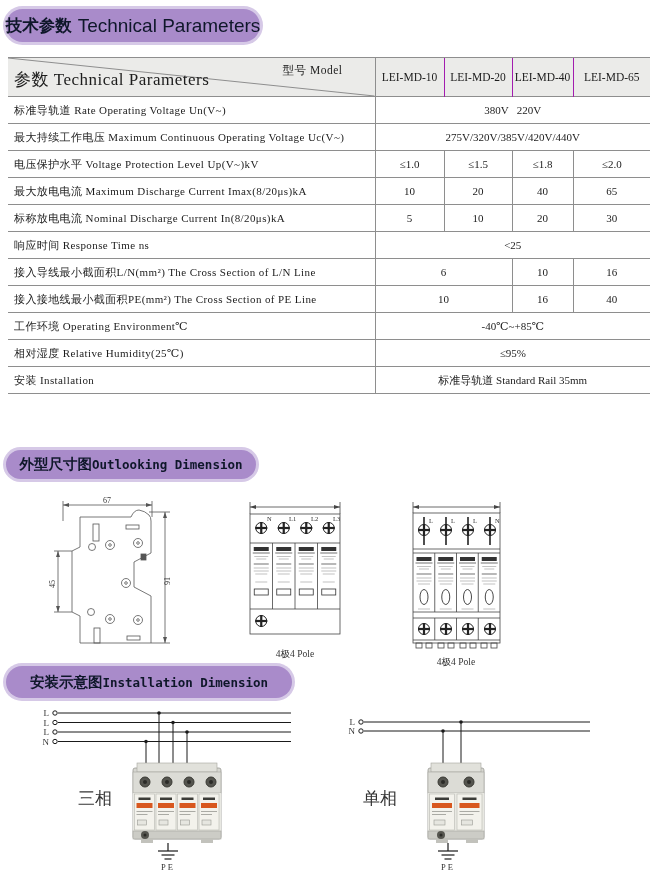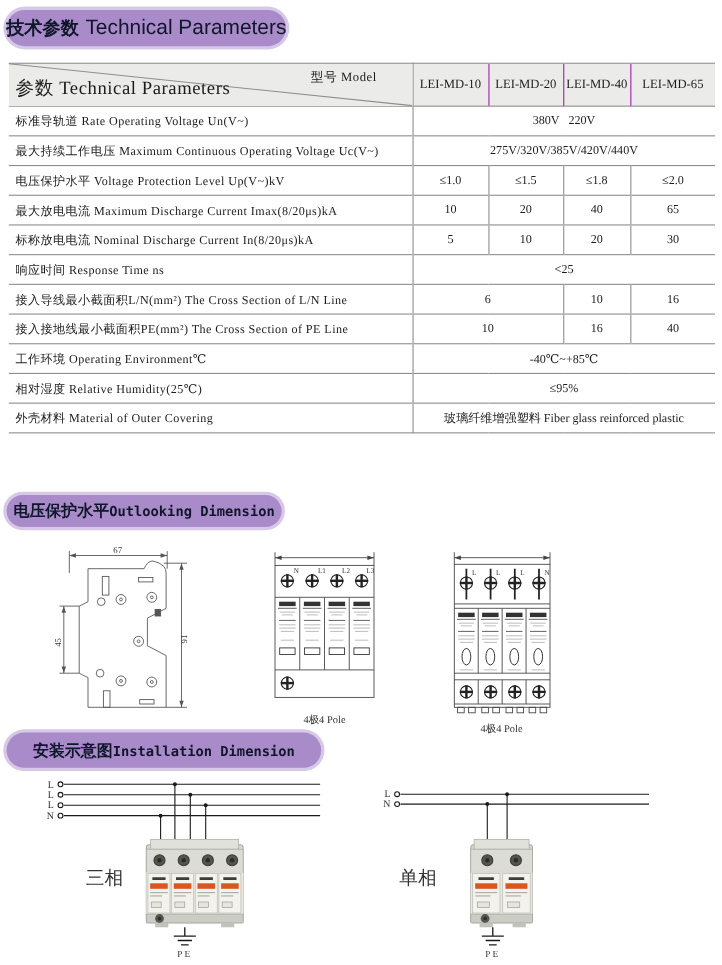--- a/index.html
+++ b/index.html
@@ -126,28 +126,28 @@
       </tr>
       <tr>
         <td class="lab">工作环境 Operating Environment℃</td>
         <td class="val" colspan="4">-40℃~+85℃</td>
       </tr>
       <tr>
         <td class="lab">相对湿度 Relative Humidity(25℃)</td>
         <td class="val" colspan="4">≤95%</td>
       </tr>
       <tr>
-        <td class="lab">外壳材料 Material of Outer Covering</td>
-        <td class="val" colspan="4">玻璃纤维增强塑料 Fiber glass reinforced plastic</td>
+        <td class="lab">安装 Installation</td>
+        <td class="val" colspan="4">标准导轨道 Standard Rail 35mm</td>
       </tr>
     </tbody>
   </table>
 
   <div class="pill pill2">
-    <span class="zh">电压保护水平</span>
+    <span class="zh">外型尺寸图</span>
     <span class="en">Outlooking Dimension</span>
   </div>
 
   <svg class="draw-a" width="132" height="162" viewBox="0 0 132 162">
     <g stroke="#555" stroke-width="0.8" fill="none">
 
       <line x1="15" y1="4" x2="15" y2="24"></line>
         <line x1="104" y1="4" x2="104" y2="20"></line>
       <line x1="15" y1="8" x2="104" y2="8"></line>
       <path d="M15,8 l6,-2 v4 z M104,8 l-6,-2 v4 z" fill="#555" stroke="none"></path>

